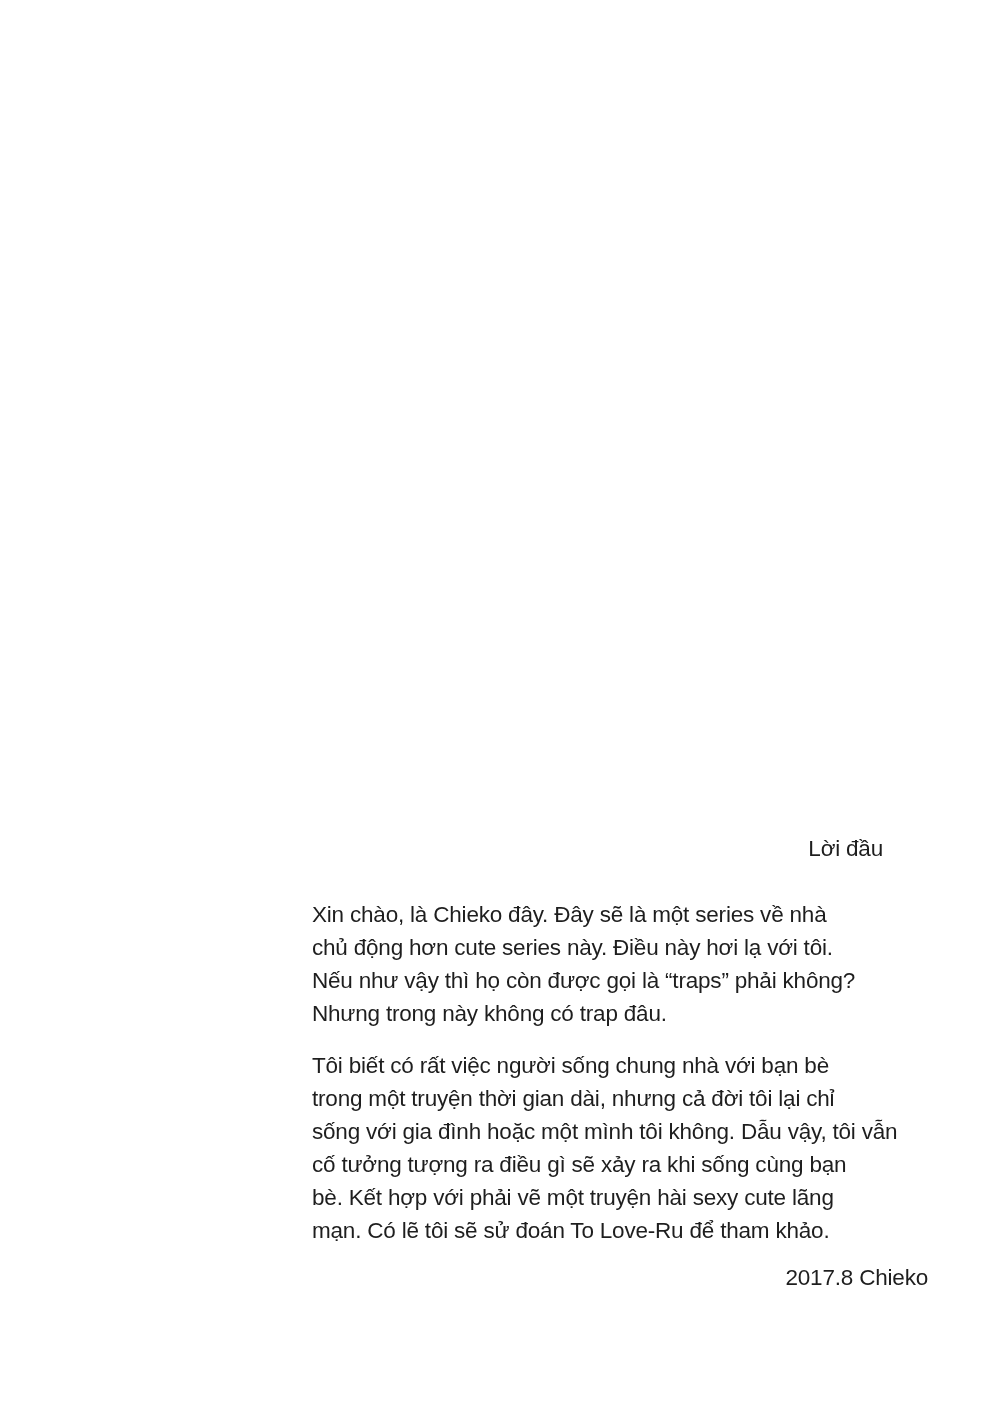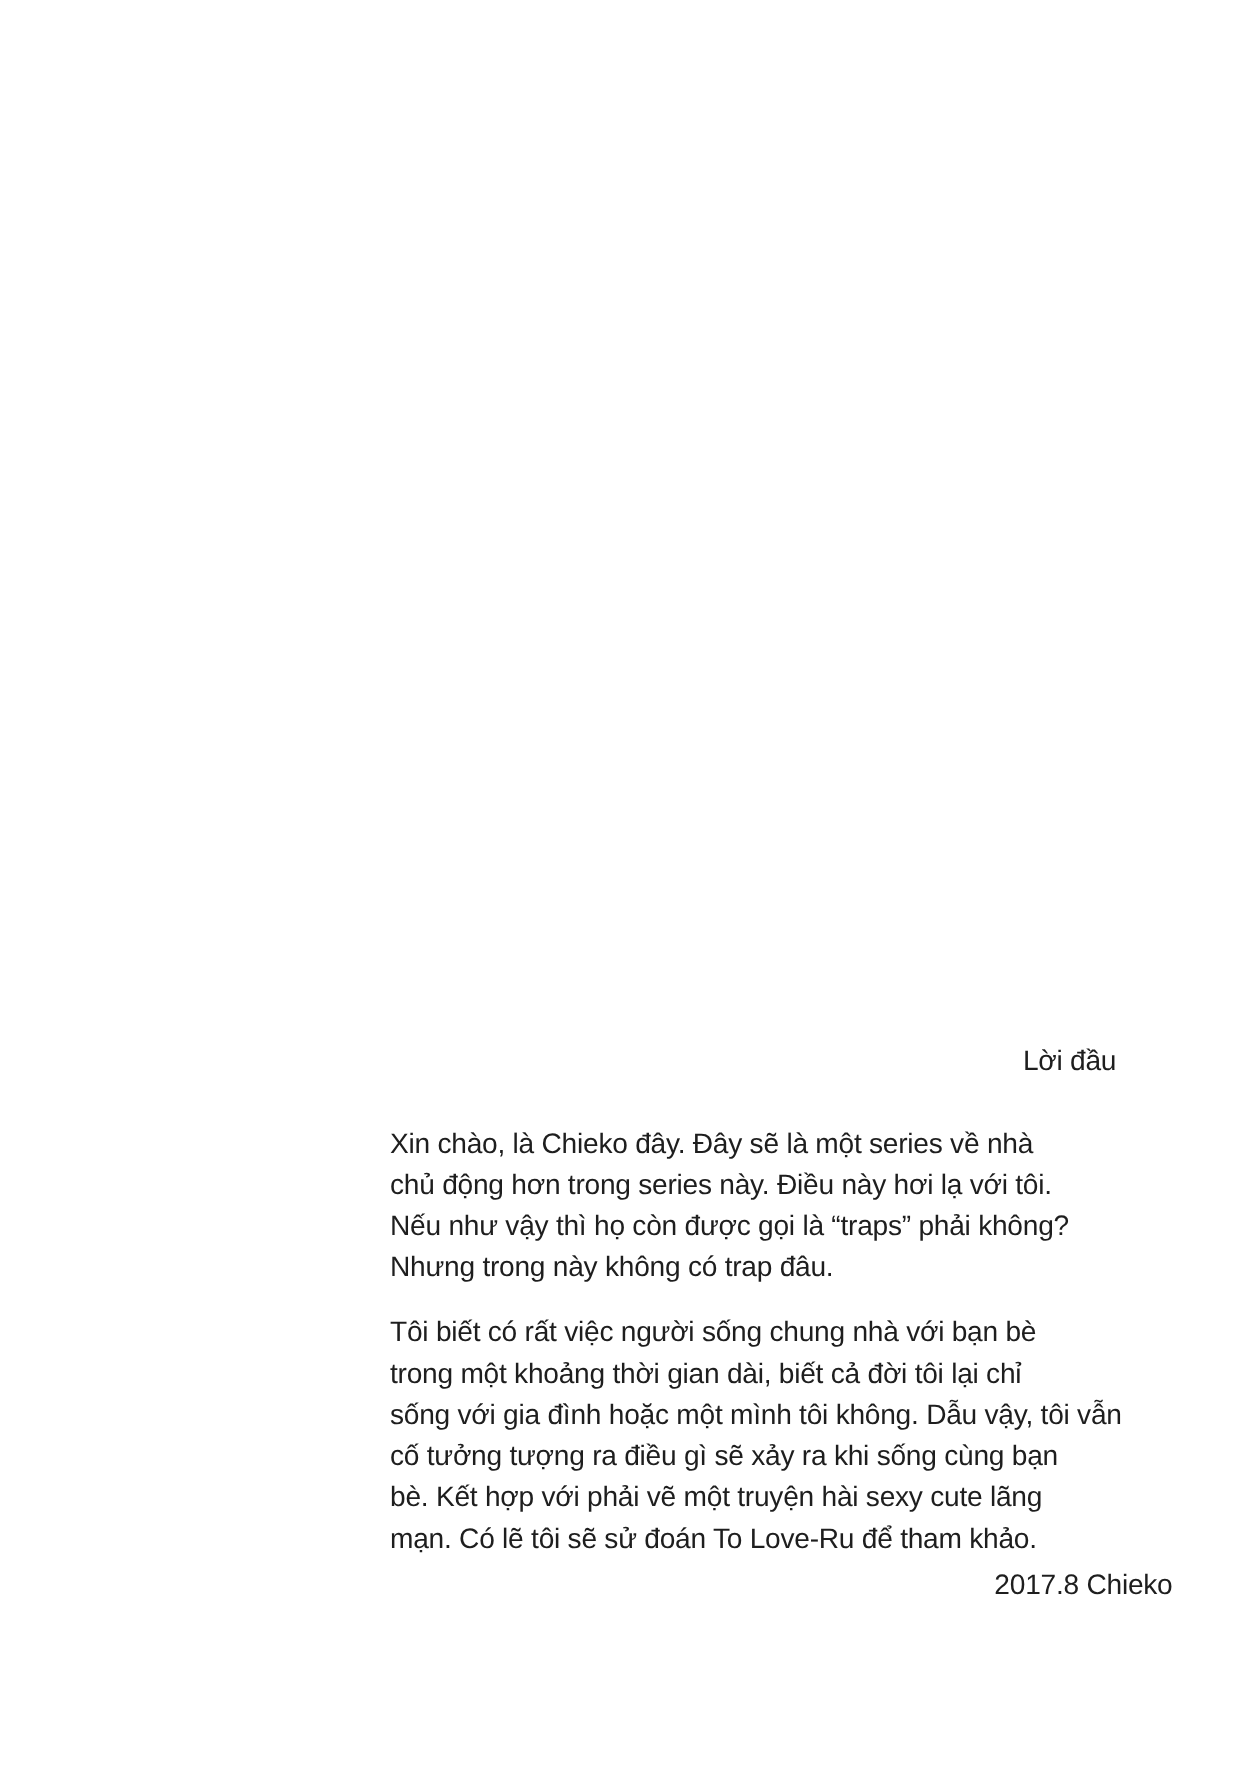--- a/index.html
+++ b/index.html
@@ -11,35 +11,35 @@
     position: relative;
     width: 1000px;
     height: 1427px;
     background: #ffffff;
     overflow: hidden;
     font-family: "Liberation Sans", "DejaVu Sans", sans-serif;
     color: #1e1e1e;
   }
   .text-column {
     position: absolute;
-    left: 308px;
+    left: 298px;
     top: 832px;
     width: 640px;
     font-size: 22.5px;
     line-height: 33px;
     letter-spacing: -0.2px;
     font-weight: 400;
   }
   .foreword-heading {
     text-align: right;
     padding-right: 55px;
     white-space: nowrap;
   }
   .paragraph {
-    margin: 4px;
+    margin: 14px;
   }
   .paragraph-1 { margin-top: 33px; }
   .paragraph-2 { margin-top: 19px; }
   .text-line {
     white-space: nowrap;
   }
   .signature {
     text-align: right;
     padding-right: 10px;
     white-space: nowrap;
@@ -48,28 +48,28 @@
 </head>
 <body>
 
 <div class="page">
   <div class="text-column">
 
     <div class="foreword-heading">Lời đầu</div>
 
     <div class="paragraph paragraph-1">
       <div class="text-line">Xin chào, là Chieko đây. Đây sẽ là một series về nhà</div>
-      <div class="text-line">chủ động hơn trong series này. Điều này hơi lạ với tôi.</div>
+      <div class="text-line">chủ động hơn cute series này. Điều này hơi lạ với tôi.</div>
       <div class="text-line">Nếu như vậy thì họ còn được gọi là “traps” phải không?</div>
       <div class="text-line">Nhưng trong này không có trap đâu.</div>
     </div>
 
     <div class="paragraph paragraph-2">
       <div class="text-line">Tôi biết có rất việc người sống chung nhà với bạn bè</div>
-      <div class="text-line">trong một khoảng thời gian dài, biết cả đời tôi lại chỉ</div>
+      <div class="text-line">trong một truyện thời gian dài, nhưng cả đời tôi lại chỉ</div>
       <div class="text-line">sống với gia đình hoặc một mình tôi không. Dẫu vậy, tôi vẫn</div>
       <div class="text-line">cố tưởng tượng ra điều gì sẽ xảy ra khi sống cùng bạn</div>
       <div class="text-line">bè. Kết hợp với phải vẽ một truyện hài sexy cute lãng</div>
       <div class="text-line">mạn. Có lẽ tôi sẽ sử đoán To Love-Ru để tham khảo.</div>
     </div>
 
     <div class="signature">2017.8 Chieko</div>
 
   </div>
 </div>

